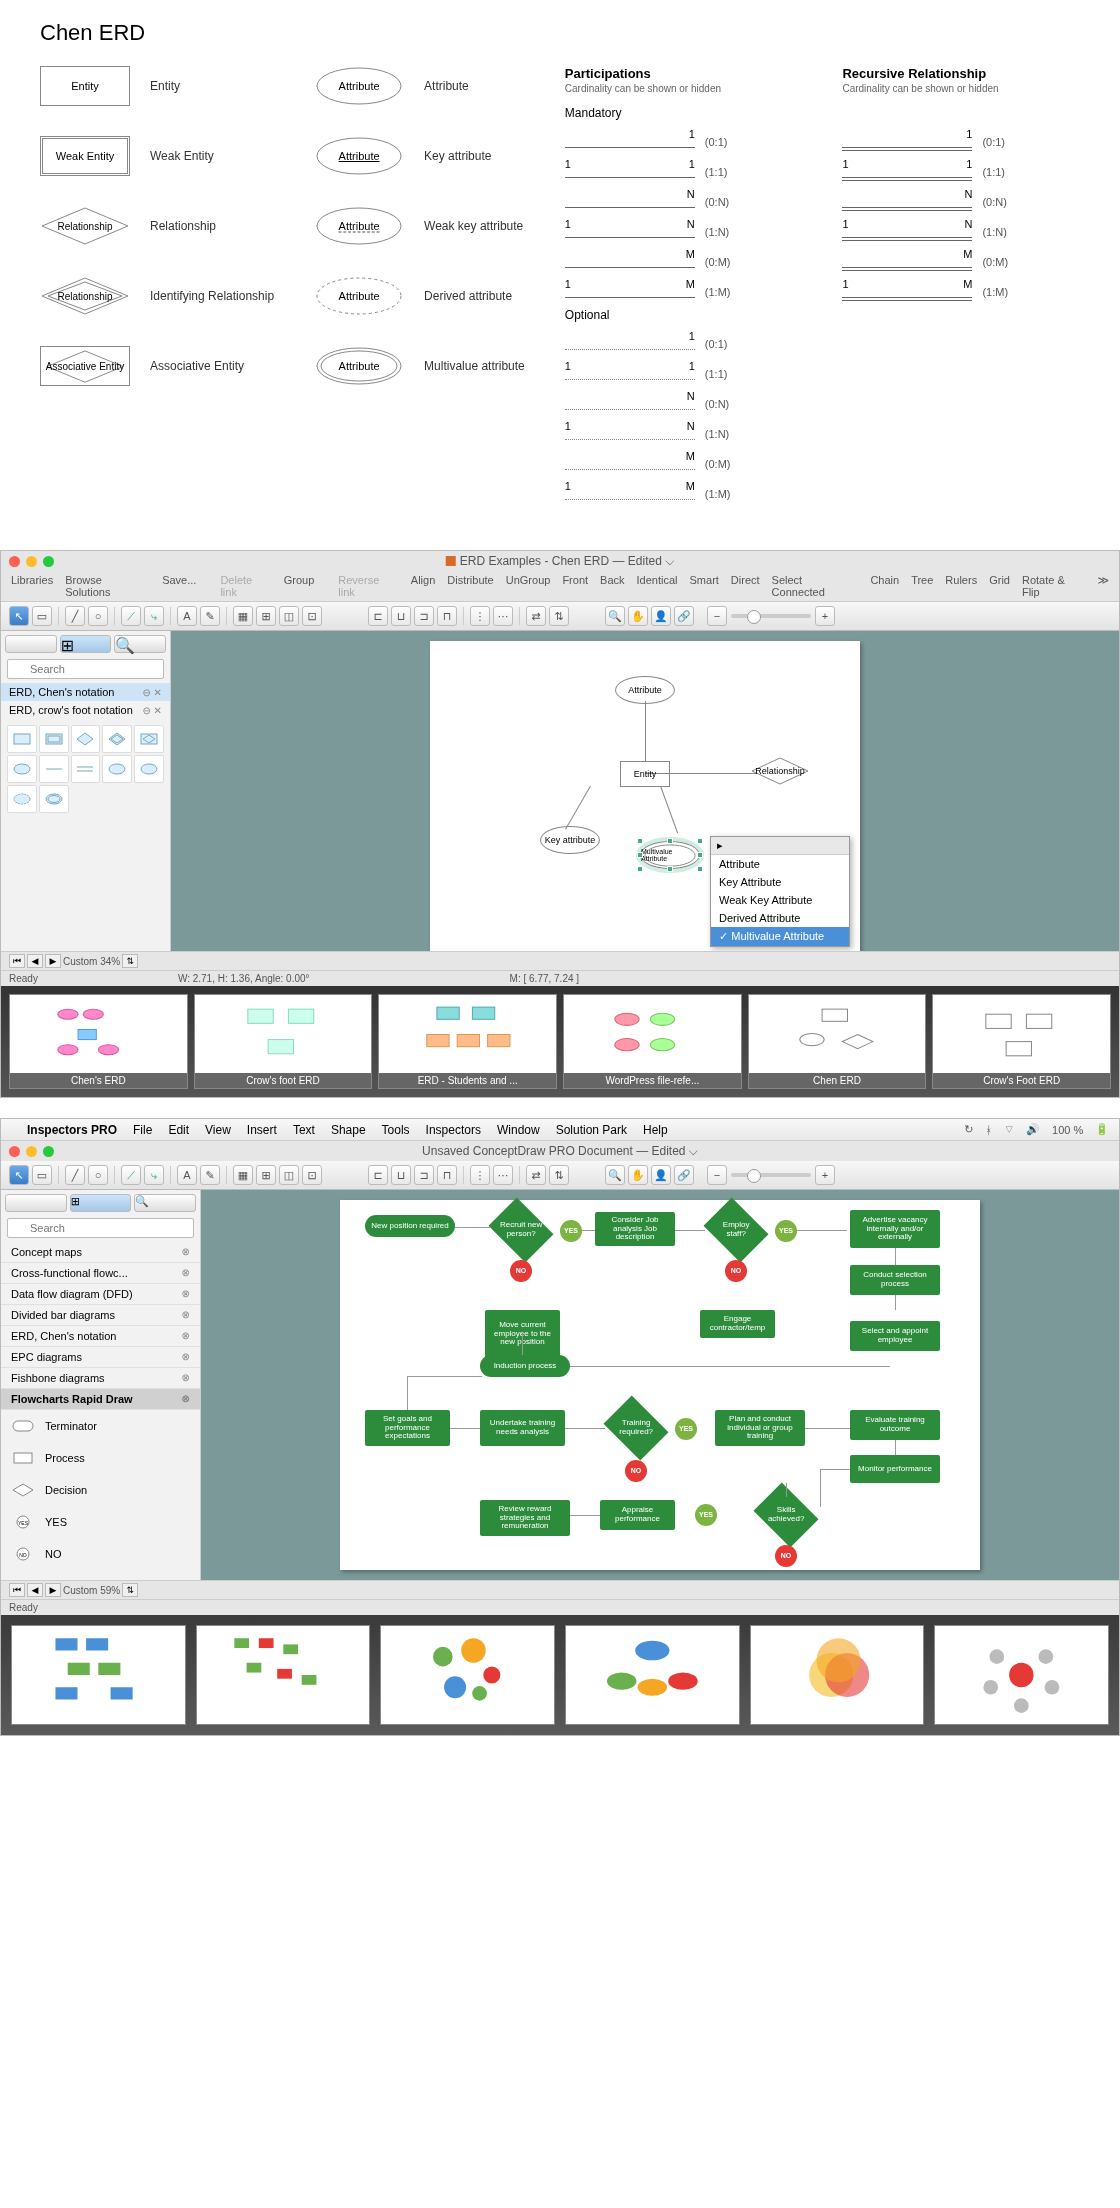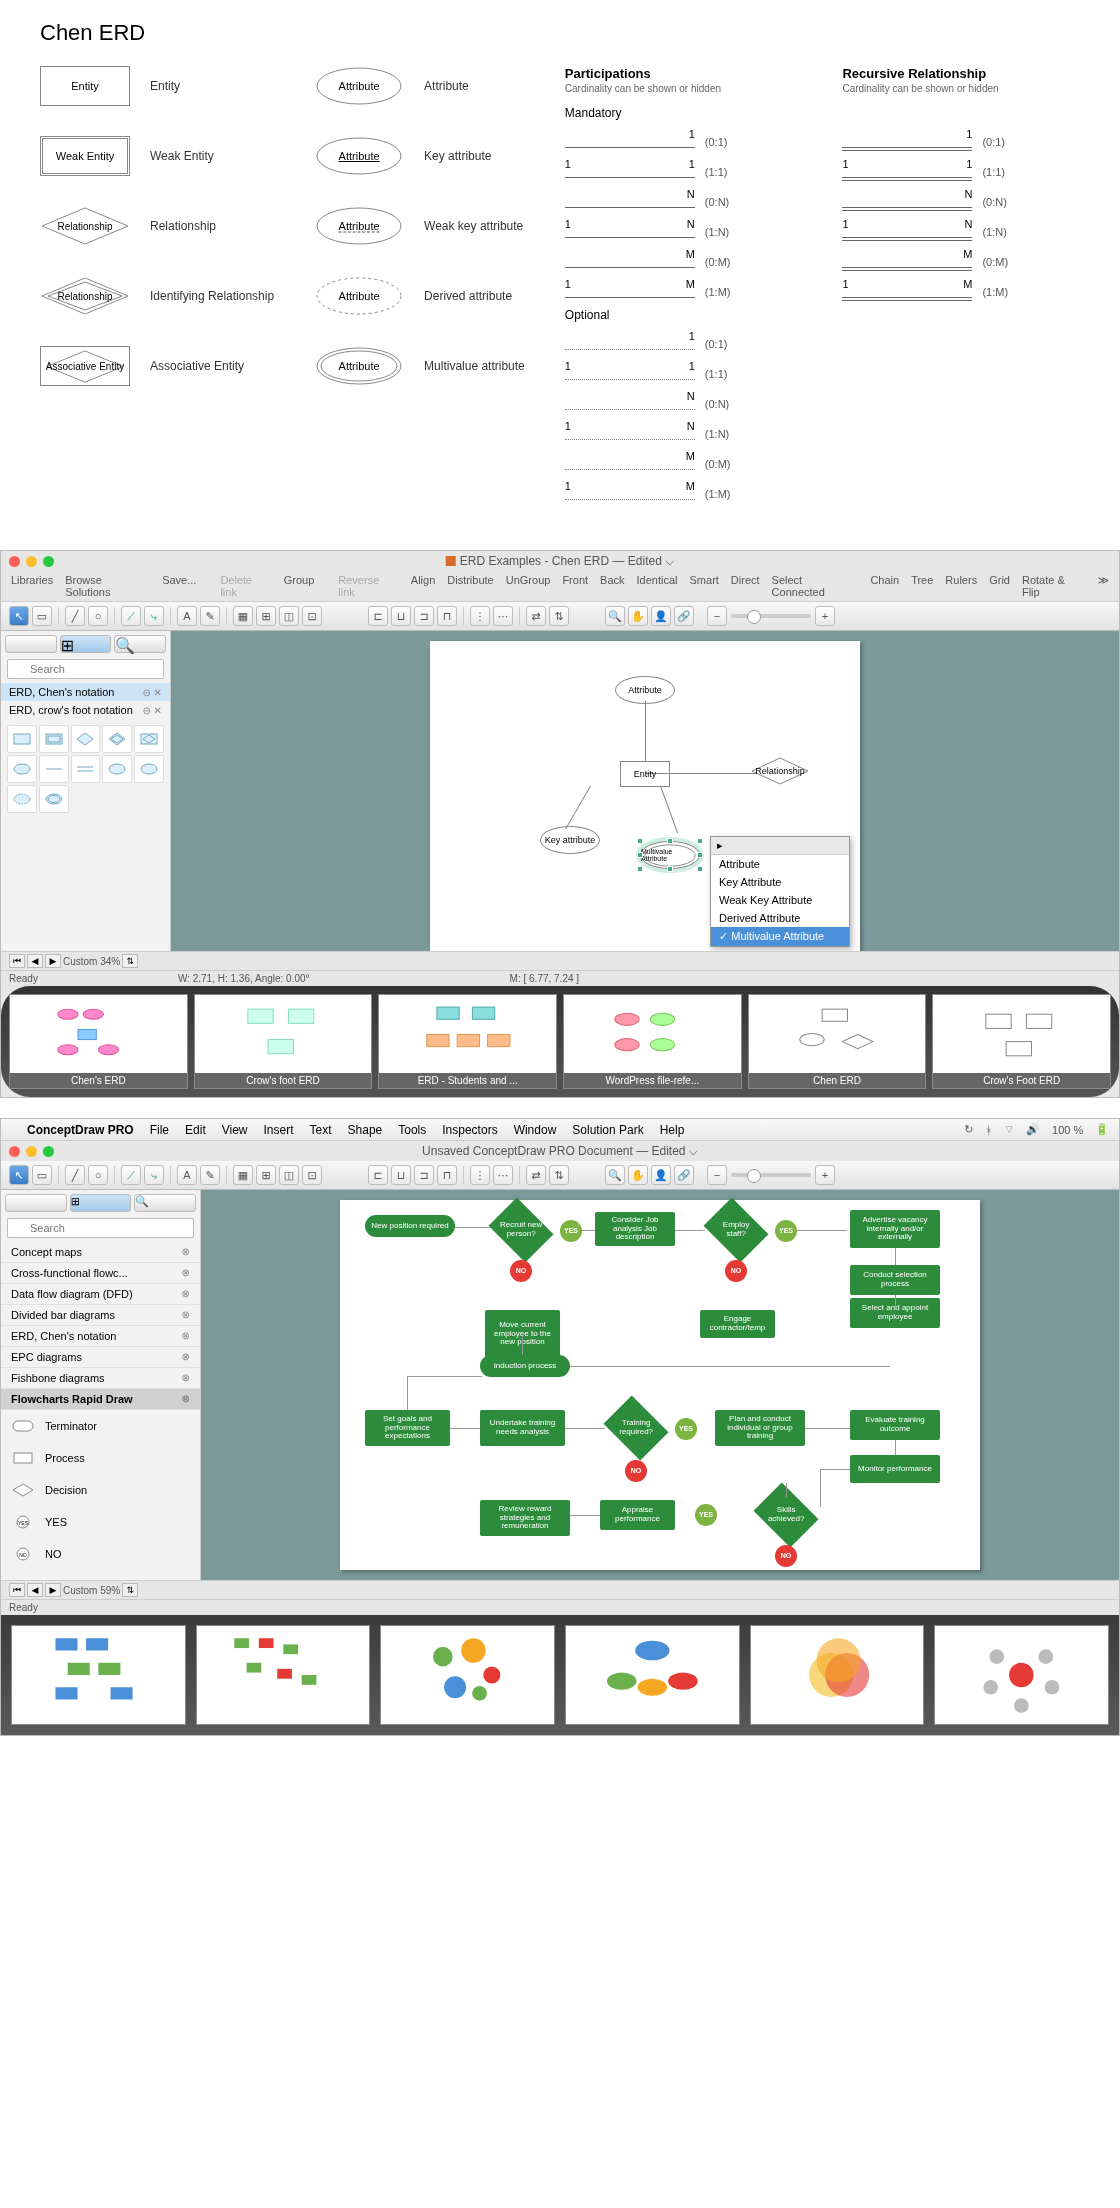--- a/index.html
+++ b/index.html
@@ -78,21 +78,21 @@
 .context-menu { position: absolute; background: #fff; border: 1px solid #999; box-shadow: 2px 2px 6px rgba(0,0,0,0.3); font-size: 11px; width: 140px; }
 .ctx-head { background: #e8e8e8; padding: 2px 6px; border-bottom: 1px solid #ccc; }
 .ctx-item { padding: 3px 8px; cursor: pointer; }
 .ctx-item.sel { background: #4a90d9; color: #fff; }
 
 .status-footer { display: flex; align-items: center; padding: 2px 8px; font-size: 10px; color: #555; background: #e6e6e6; border-top: 1px solid #ccc; gap: 20px; }
 .page-nav { display: flex; align-items: center; gap: 2px; }
 .page-nav button { width: 16px; height: 14px; font-size: 9px; background: #f0f0f0; border: 1px solid #bbb; }
 .zoom-field { font-size: 10px; }
 
-.thumb-strip { display: flex; background: linear-gradient(#333,#555); padding: 8px; gap: 6px; border-radius: 29px; }
+.thumb-strip { display: flex; background: linear-gradient(#333,#555); padding: 8px; gap: 6px; }
 .thumb { flex: 1; background: #fff; height: 95px; border: 1px solid #888; position: relative; overflow: hidden; }
 .thumb-label { position: absolute; bottom: 0; left: 0; right: 0; background: rgba(0,0,0,0.6); color: #fff; font-size: 10px; text-align: center; padding: 2px; }
 .thumb-art { position: absolute; inset: 4px 4px 18px 4px; }
 
 
 .mac-menu { display: flex; align-items: center; height: 22px; background: linear-gradient(#f8f8f8,#e8e8e8); padding: 0 10px; font-size: 12px; gap: 16px; border-bottom: 1px solid #ccc; }
 .mac-menu .apple { font-size: 14px; }
 .mac-menu .bold { font-weight: 600; }
 .mac-menu .right { margin-left: auto; display: flex; gap: 12px; align-items: center; font-size: 11px; color: #555; }
 
@@ -620,21 +620,21 @@
             <rect x="35" y="42" width="25" height="14" fill="none" stroke="#888"></rect>
           </svg></div>
         <div class="thumb-label">Crow's Foot ERD</div>
       </div>
     </div>
 </div>
 
 <div class="app-window" style="margin-top:20px">
   <div class="mac-menu">
     <span class="apple"></span>
-    <span class="bold">ConceptDraw PRO</span>
+    <span class="bold">Inspectors PRO</span>
     <span>File</span>
     <span>Edit</span>
     <span>View</span>
     <span>Insert</span>
     <span>Text</span>
     <span>Shape</span>
     <span>Tools</span>
     <span>Inspectors</span>
     <span>Window</span>
     <span>Solution Park</span>
@@ -825,21 +825,21 @@
         <div class="flow-shape flow-rect" style="left:510px;top:65px;width:90px;height:30px">
             <span>Conduct selection process</span>
           </div>
 
         <div class="flow-shape flow-rect" style="left:145px;top:110px;width:75px;height:48px">
             <span>Move current employee to the new position</span>
           </div>
         <div class="flow-shape flow-rect" style="left:360px;top:110px;width:75px;height:28px">
             <span>Engage contractor/temp</span>
           </div>
-        <div class="flow-shape flow-rect" style="left:510px;top:98px;width:90px;height:30px">
+        <div class="flow-shape flow-rect" style="left:510px;top:121px;width:90px;height:30px">
             <span>Select and appoint employee</span>
           </div>
 
         <div class="flow-shape flow-pill" style="left:140px;top:155px">
             <span>Induction process</span>
           </div>
 
         <div class="flow-shape flow-rect" style="left:25px;top:210px;width:85px;height:36px">
             <span>Set goals and performance expectations</span>
           </div>

